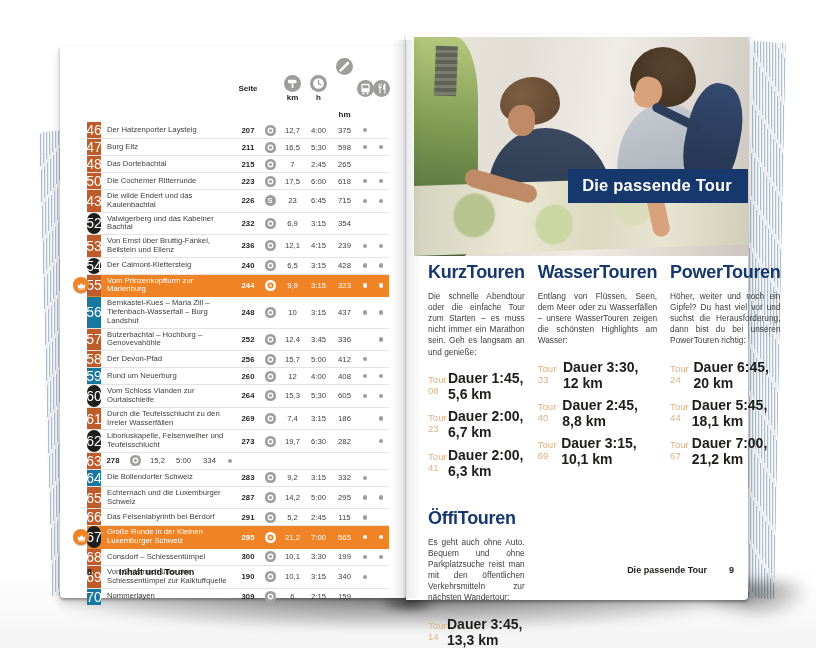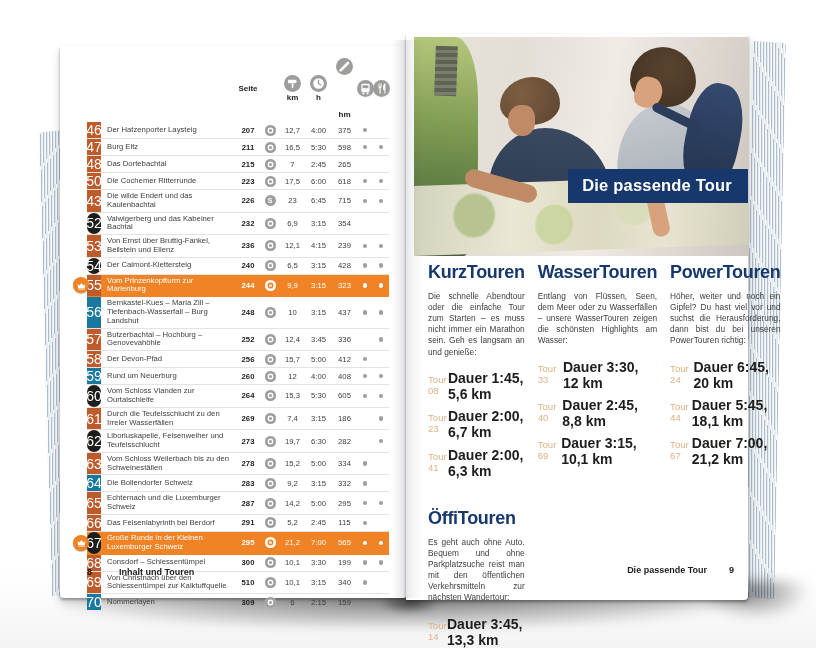--- a/index.html
+++ b/index.html
@@ -404,21 +404,20 @@
             <span class="val c-km">19,7</span>
             <span class="val c-h">6:30</span>
             <span class="val c-hm">282</span>
             <span class="dotc"></span>
             <span class="dotc">
               <i class="dot"></i>
             </span>
           </div>
           <div class="trow">
             <span class="nr nr-rust">63</span>
-            <span class="ttl">Vom Schloss Weilerbach bis zu den Schweineställen</span>
             <span class="seite">278</span>
             <span class="ric"></span>
             <span class="val c-km">15,2</span>
             <span class="val c-h">5:00</span>
             <span class="val c-hm">334</span>
             <span class="dotc">
               <i class="dot"></i>
             </span>
             <span class="dotc"></span>
           </div>
@@ -495,21 +494,21 @@
             <span class="dotc">
               <i class="dot"></i>
             </span>
             <span class="dotc">
               <i class="dot"></i>
             </span>
           </div>
           <div class="trow">
             <span class="nr nr-rust">69</span>
             <span class="ttl">Von Christnach über den Schiessentümpel zur Kalktuffquelle</span>
-            <span class="seite">510</span>
+            <span class="seite">190</span>
             <span class="ric"></span>
             <span class="val c-km">10,1</span>
             <span class="val c-h">3:15</span>
             <span class="val c-hm">340</span>
             <span class="dotc">
               <i class="dot"></i>
             </span>
             <span class="dotc"></span>
           </div>
           <div class="trow">

